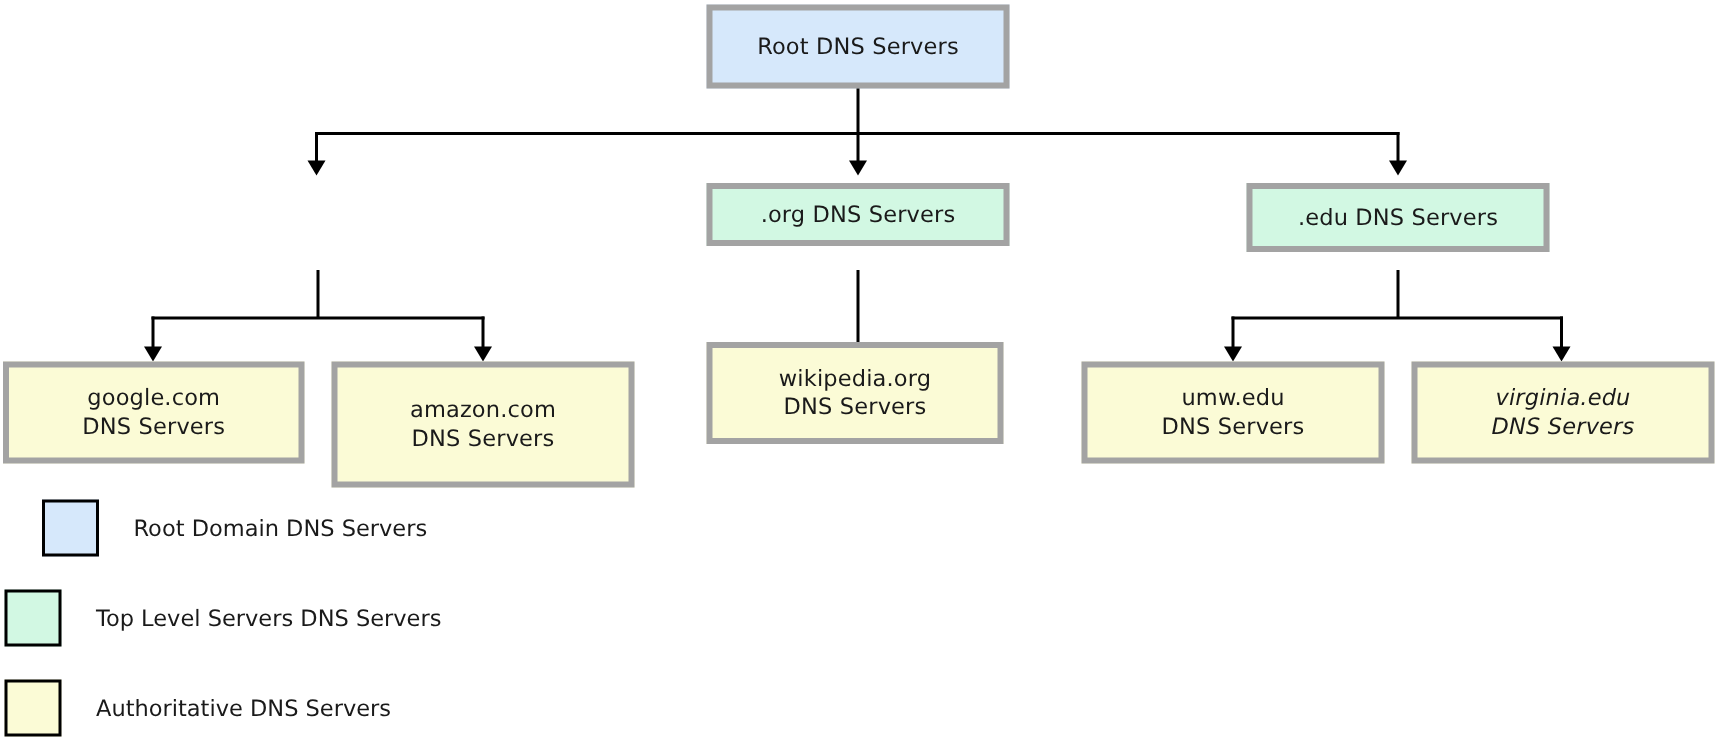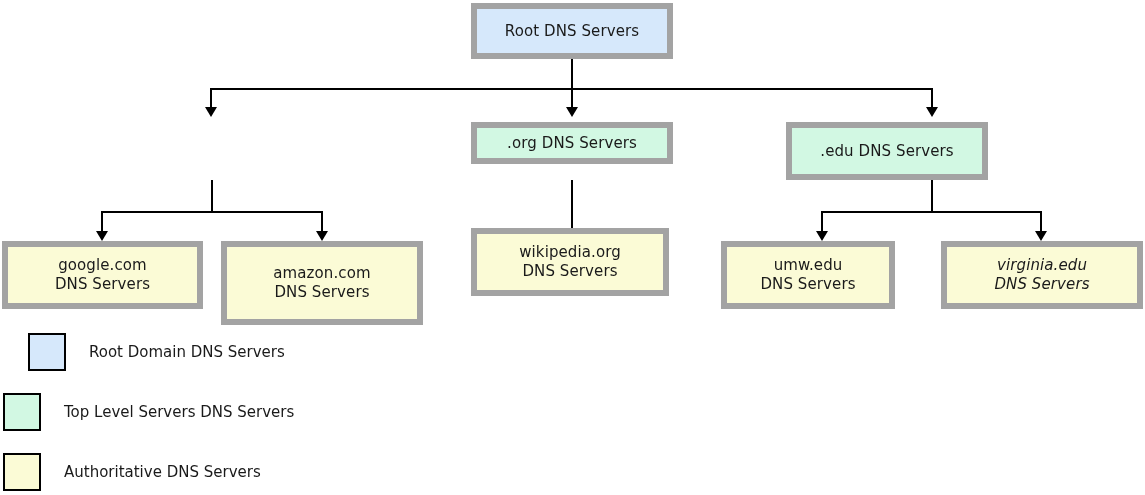--- a/index.html
+++ b/index.html
@@ -14,21 +14,21 @@
   #diagram {
     position: relative;
     width: 1145px;
     height: 495px;
     background: #ffffff;
     overflow: hidden;
   }
   .node {
     position: absolute;
     box-sizing: border-box;
-    border: 6px solid #a3a3a3;
+    border: 4px solid #a3a3a3;
     display: flex;
     flex-direction: column;
     justify-content: center;
     text-align: center;
     font-size: 15px;
     color: #1a1a1a;
     line-height: 1.25;
     letter-spacing: 0.1px;
   }
   .node .line2 {
@@ -97,21 +97,21 @@
   <div class="edge edge-v" style="left:931px; top:88px;  height:20px;"></div>
   <div class="arrow" style="left:205px; top:107px;"></div>
   <div class="arrow" style="left:566px; top:107px;"></div>
   <div class="arrow" style="left:926px; top:107px;"></div>
 
 
   <div class="node tld-node" style="left:471px; top:122px; width:202px; height:42px;">
     <span>.org DNS Servers</span>
   </div>
 
-  <div class="node tld-node" style="left:786px; top:122px; width:202px; height:58px;">
+  <div class="node tld-node" style="left:831px; top:122px; width:202px; height:46px;">
     <span>.edu DNS Servers</span>
   </div>
 
   <div class="edge edge-v" style="left:211px; top:180px; width:2px; height:32px;"></div>
   <div class="edge edge-h" style="left:101px; top:211px; width:222px;"></div>
   <div class="edge edge-v" style="left:101px; top:211px; height:21px;"></div>
   <div class="edge edge-v" style="left:321px; top:211px; height:21px;"></div>
   <div class="arrow" style="left:96px;  top:231px;"></div>
   <div class="arrow" style="left:316px; top:231px;"></div>
 
@@ -133,21 +133,21 @@
   <div class="node auth-node" style="left:221px; top:241px; width:202px; height:84px;">
     <span class="line1">amazon.com</span>
     <span class="line2">DNS Servers</span>
   </div>
 
   <div class="node auth-node" style="left:471px; top:228px; width:198px; height:68px;">
     <span class="line1">wikipedia.org</span>
     <span class="line2">DNS Servers</span>
   </div>
 
-  <div class="node auth-node" style="left:721px; top:241px; width:174px; height:68px;">
+  <div class="node auth-node" style="left:721px; top:241px; width:202px; height:68px;">
     <span class="line1">umw.edu</span>
     <span class="line2">DNS Servers</span>
   </div>
 
   <div class="node auth-node" style="left:941px; top:241px; width:202px; height:68px;font-style:italic;">
     <span class="line1">virginia.edu</span>
     <span class="line2">DNS Servers</span>
   </div>
 
   <div id="legend">

